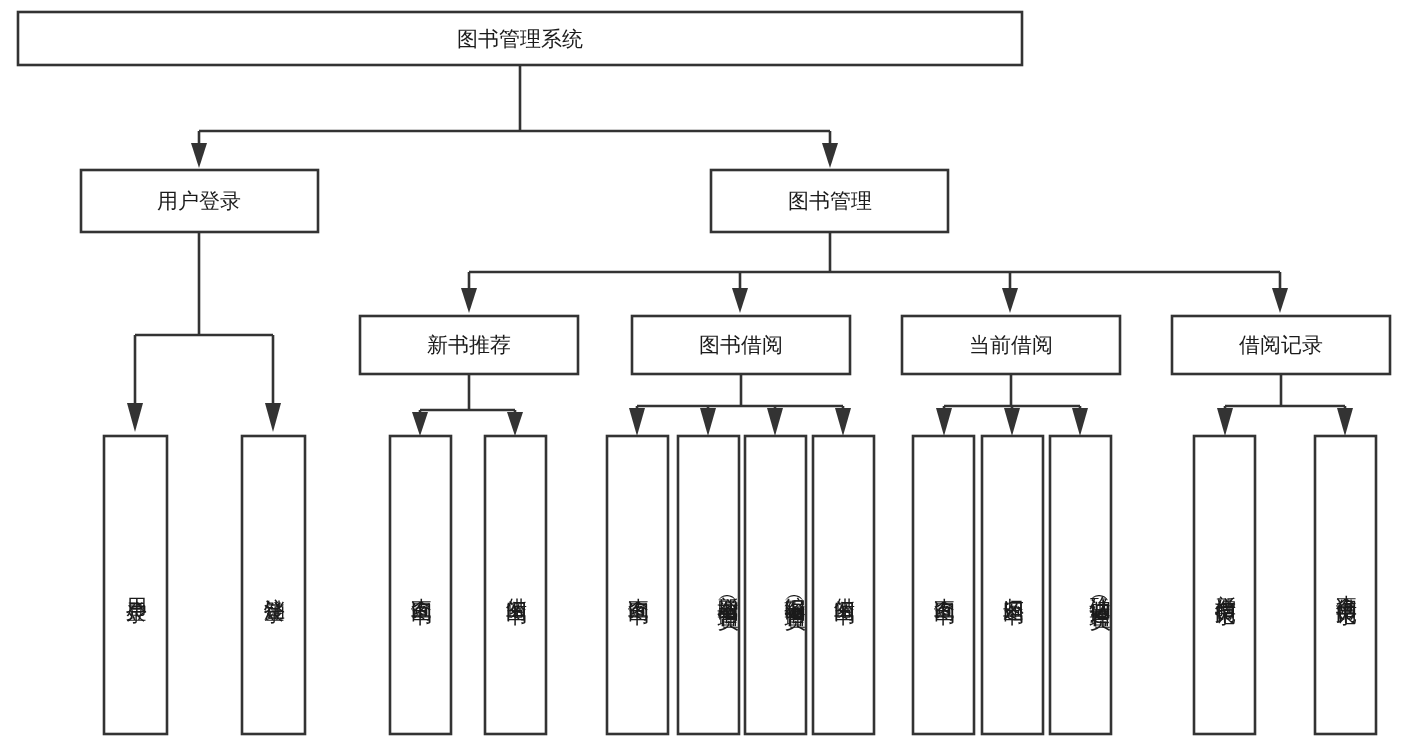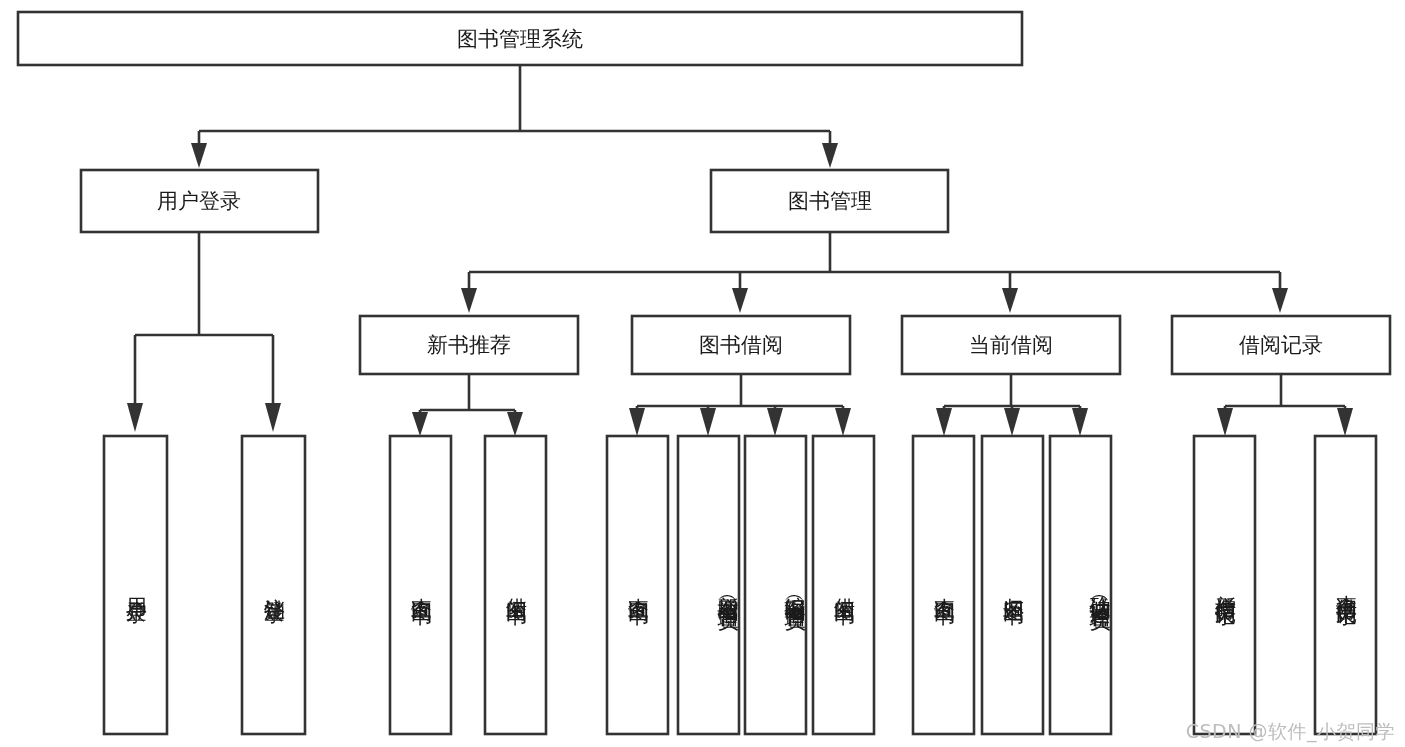--- a/index.html
+++ b/index.html
@@ -221,15 +221,14 @@
   <div class="leaf-label" style="left:745px; top:436px; width:61px; height:298px; align-items:flex-start; padding-top:8px; box-sizing:border-box;">编辑图书（管理员）</div>
   <div class="leaf-label" style="left:813px; top:436px; width:61px; height:298px;">借阅图书</div>
 
   <div class="leaf-label" style="left:913px; top:436px; width:61px; height:298px;">查询图书</div>
   <div class="leaf-label" style="left:982px; top:436px; width:61px; height:298px;">归还图书</div>
   <div class="leaf-label" style="left:1050px; top:436px; width:61px; height:298px; align-items:flex-start; padding-top:8px; box-sizing:border-box;">确认归还（管理员）</div>
 
   <div class="leaf-label" style="left:1194px; top:436px; width:61px; height:298px;">新增借阅记录</div>
   <div class="leaf-label" style="left:1315px; top:436px; width:61px; height:298px;">查询借阅记录</div>
 
-  <div class="watermark">CSDN @软件_小贺同学</div>
 
 </div>
 
 </body></html>

